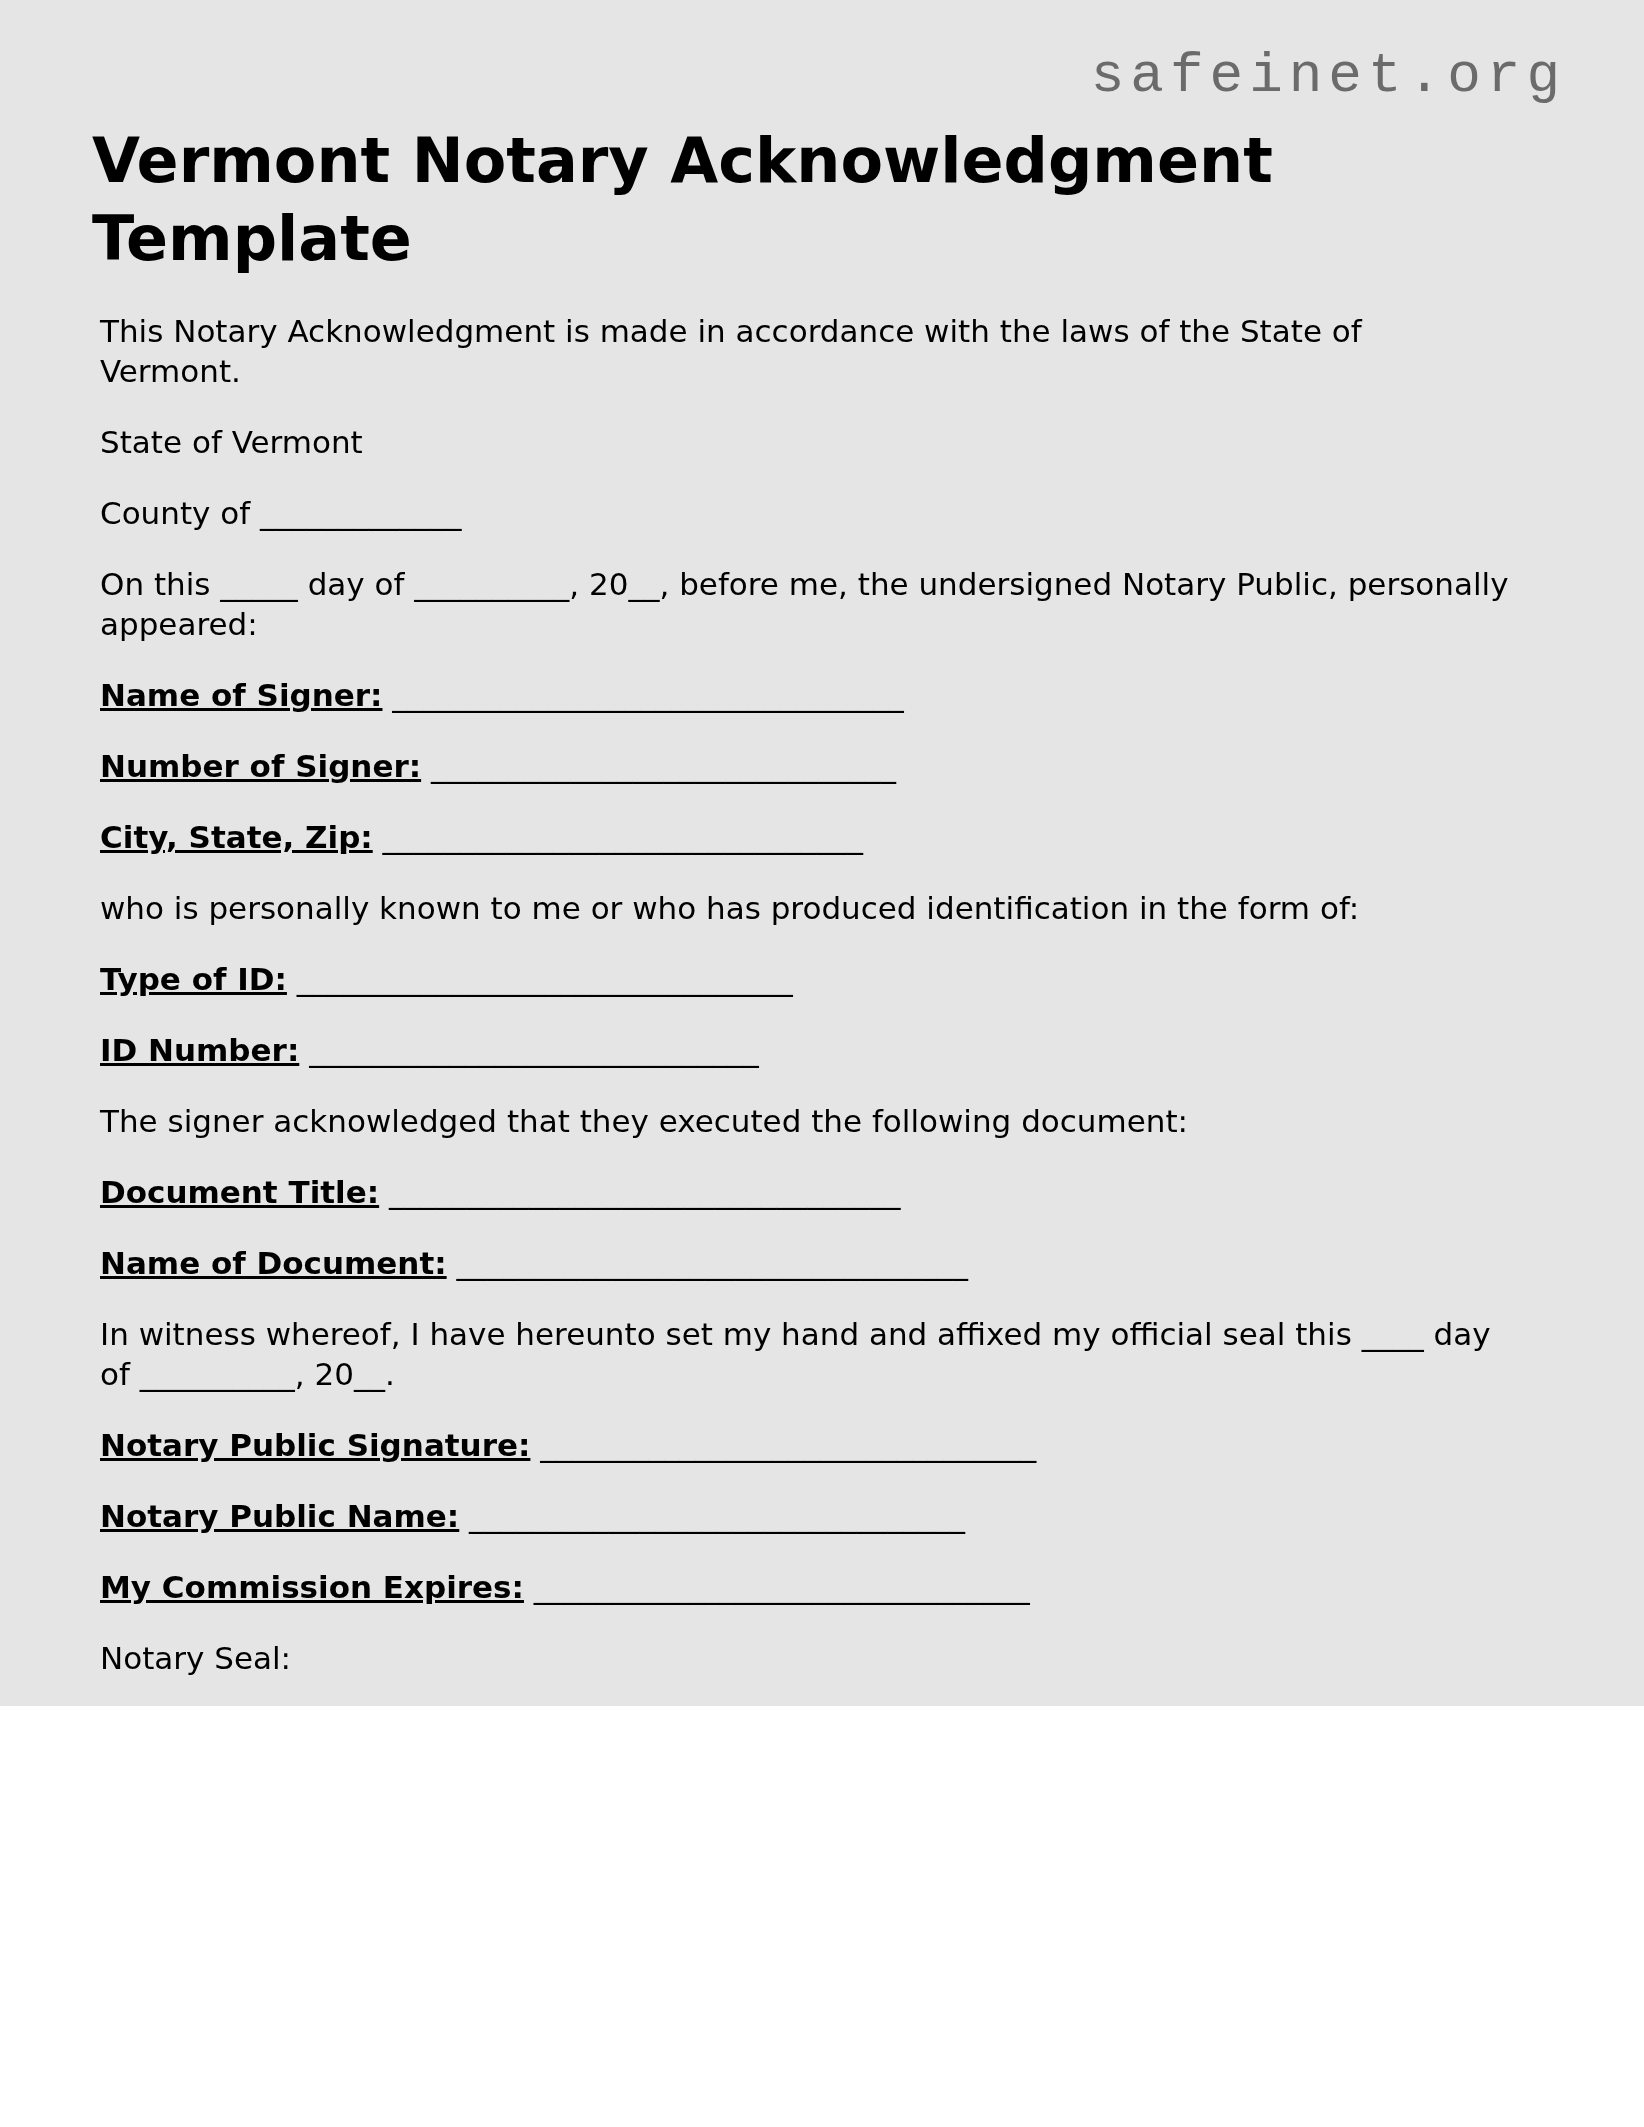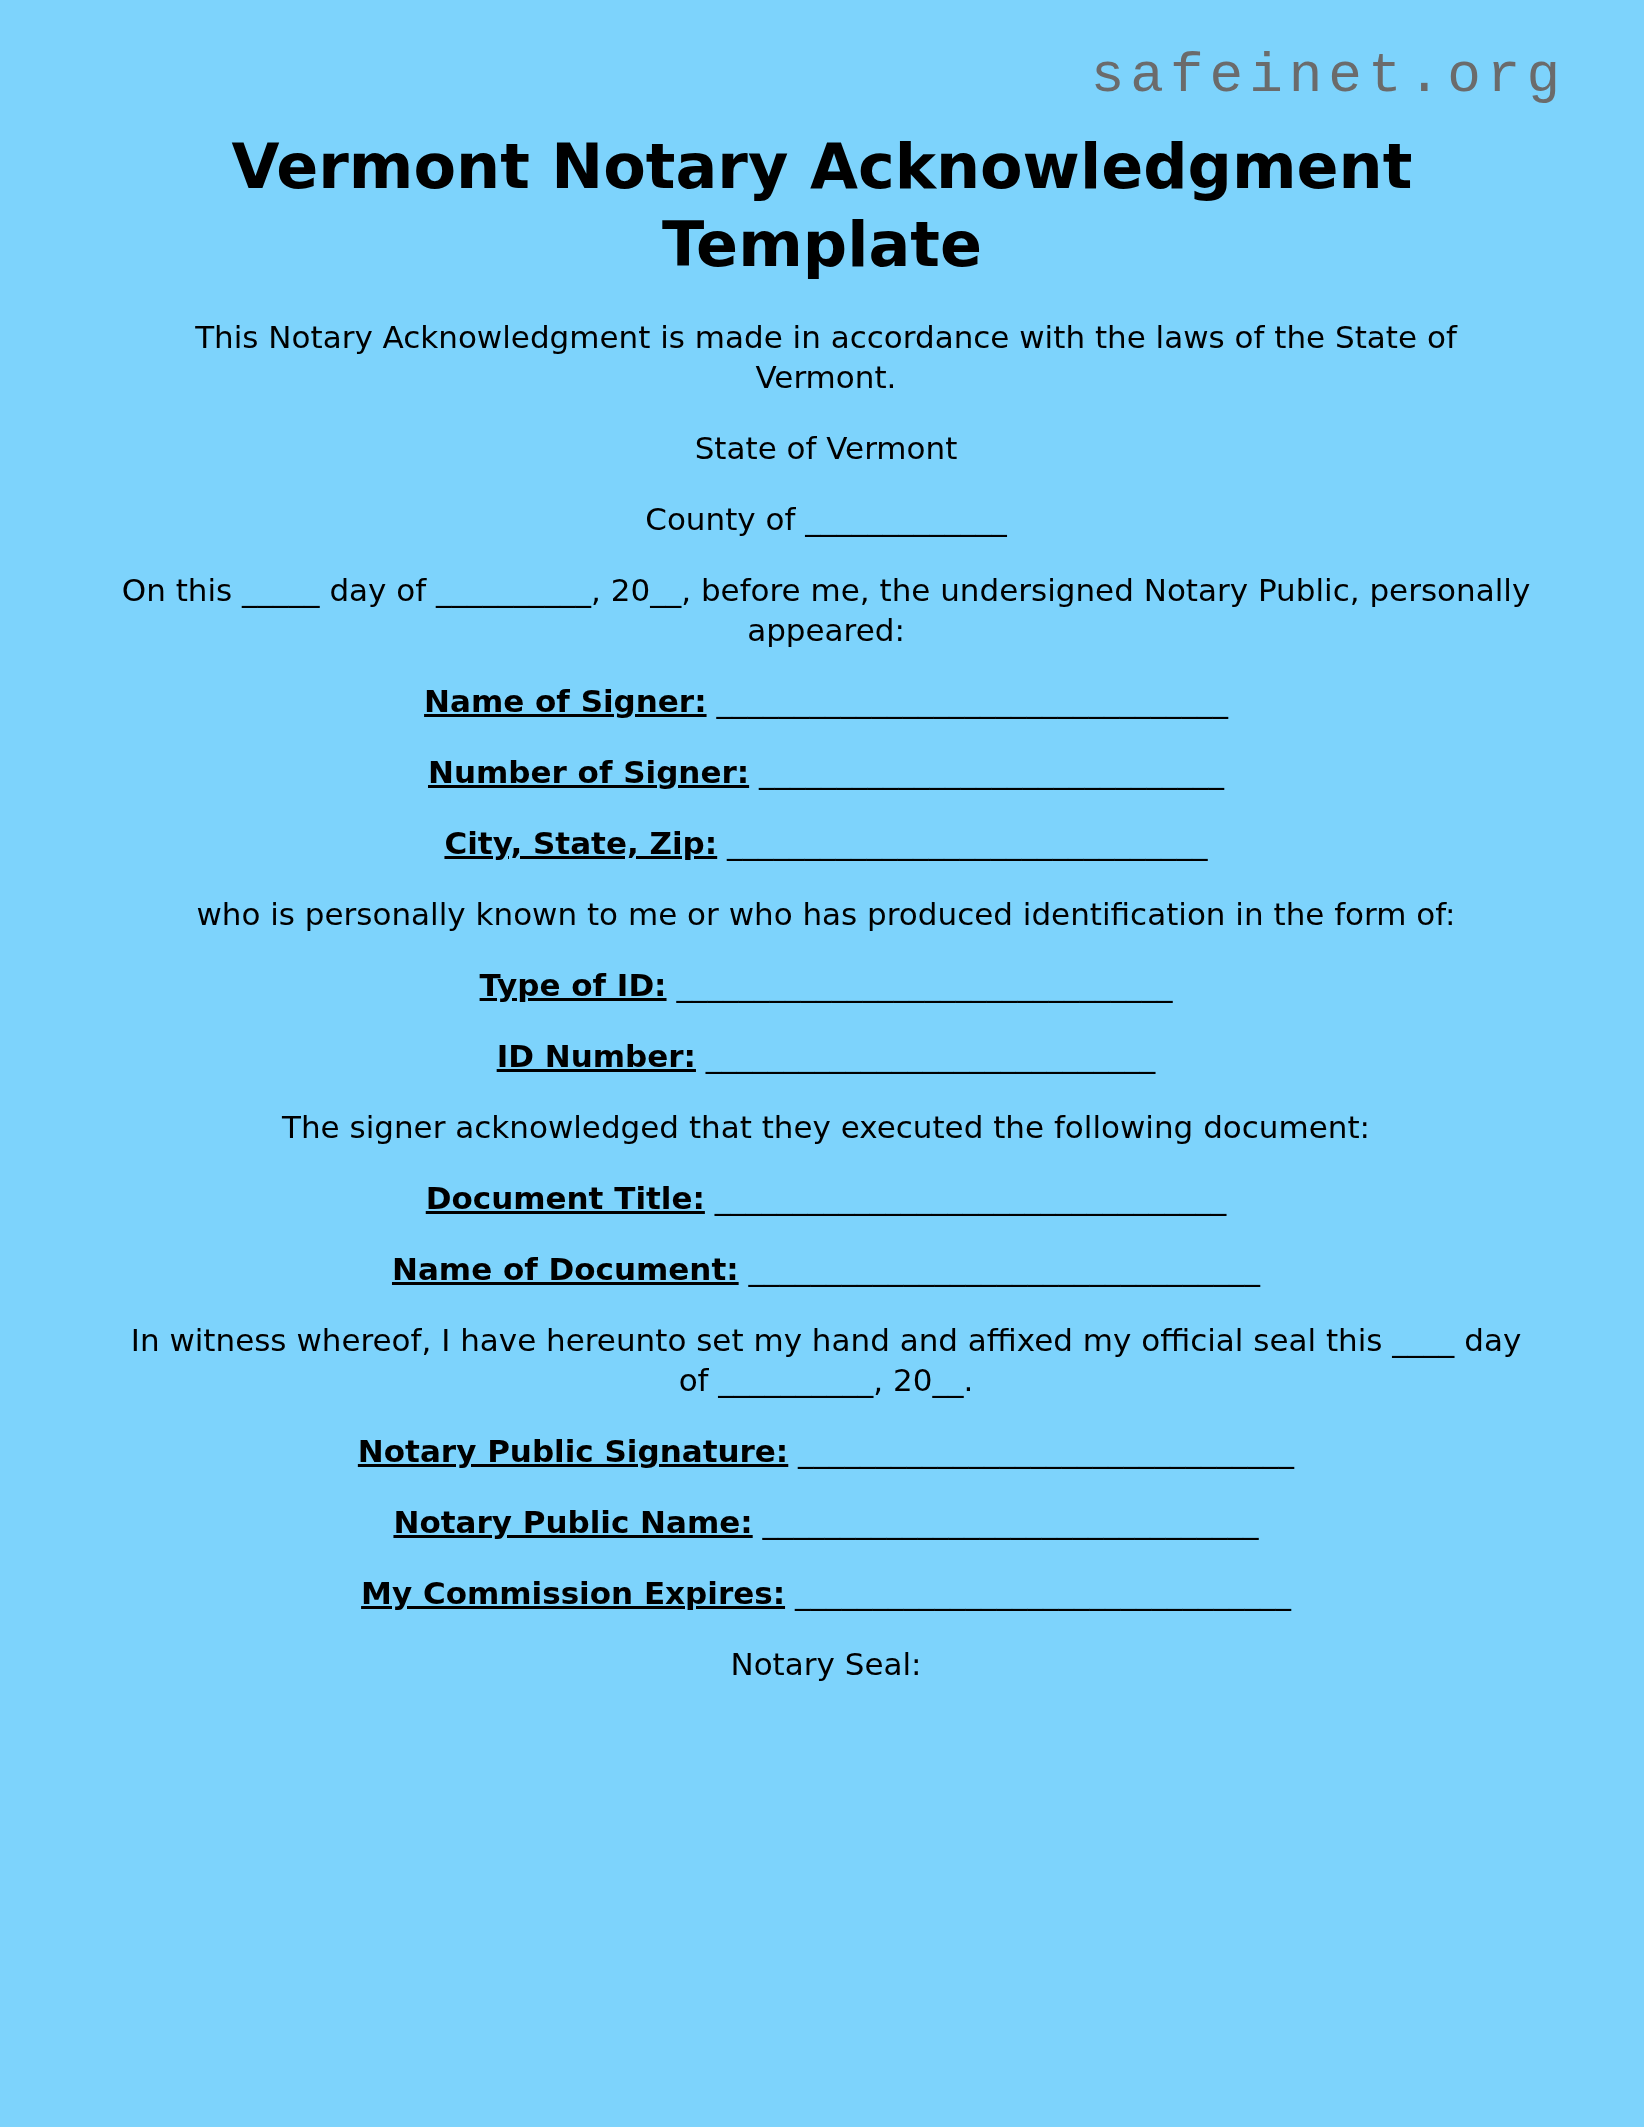--- a/index.html
+++ b/index.html
@@ -1,41 +1,40 @@
 <!DOCTYPE html>
 <html><head>
 <meta charset="utf-8">
 <style>
   html, body { margin: 0; padding: 0; background: #ffffff; }
   .page {
     position: relative;
     width: 1644px;
-    height: 2127px;
-    background: #7dd3fc;
+    height: 1706px;
+    background: #e5e5e5;
     color: #000000;
     font-family: "DejaVu Sans", "Liberation Sans", sans-serif;
     overflow: hidden;
   }
   .watermark {
     position: absolute;
     top: 46px;
     right: 78px;
     font-family: "Liberation Mono", "DejaVu Sans Mono", monospace;
     font-size: 56px;
     line-height: 60px;
     letter-spacing: 6px;
     color: #6b6b6b;
     white-space: nowrap;
   }
   .content {
     position: absolute;
     left: 92px;
-    top: 10px;
+    top: 4px;
     width: 1460px;
-    text-align: center;
   }
   .doc-title {
     margin: 118px 0 33px 0;
     font-size: 62px;
     line-height: 78px;
     font-weight: bold;
     color: #000000;
   }
   .para {
     margin: 0 0 31px 8px;

